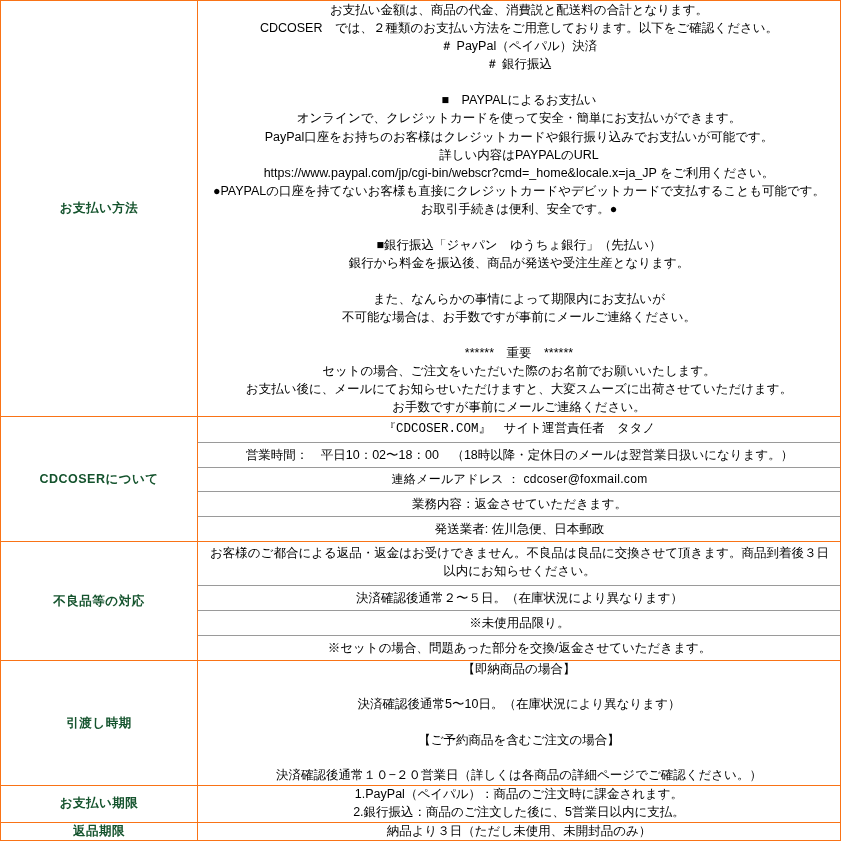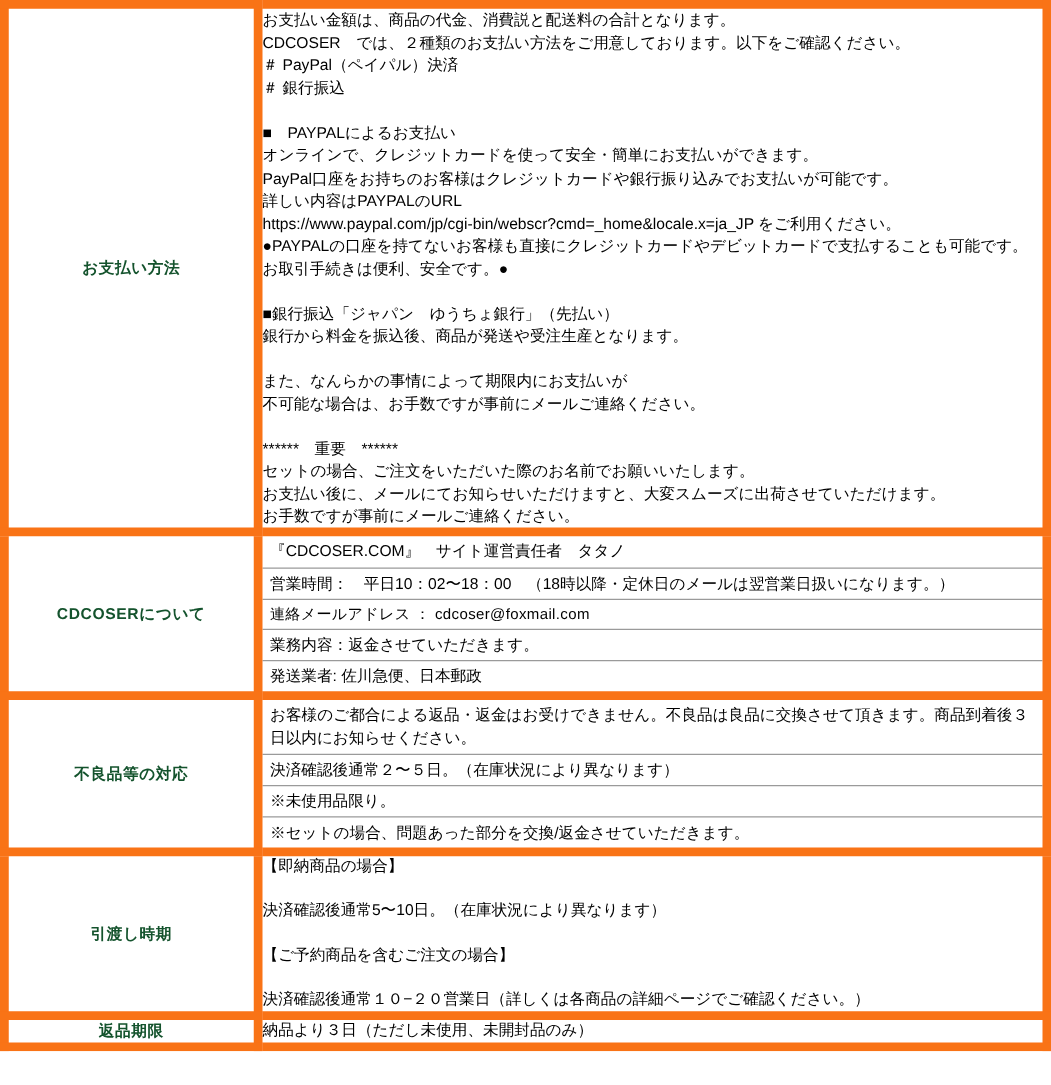--- a/index.html
+++ b/index.html
@@ -12,23 +12,24 @@
     font-size: 12.5px;
     color: #000000;
     width: 841px;
   }
   table.info-table {
     border-collapse: collapse;
     width: 841px;
     table-layout: fixed;
   }
   table.info-table td {
-    border: 7px solid #f97316;
+    border: 1px solid #f97316;
     vertical-align: middle;
     padding: 0;
+    text-align: center;
   }
   td.label-cell {
     width: 196px;
     text-align: center;
     font-weight: bold;
     color: #14532d;
     letter-spacing: 0.5px;
     padding: 4px 2px;
     font-size: 12.5px;
   }
@@ -50,20 +51,21 @@
     font-size: 12px;
     letter-spacing: 0.3px;
   }
   .sub-row {
     border-top: 1px solid #9a9a9a;
     padding: 3px 5px 3px 6px;
     line-height: 1.45;
   }
   .sub-row.first {
     border-top: none;
+    font-family: Liberation Mono, monospace;
   }
   .pay-block .line {
     line-height: 1.45;
   }
   .cdcoser-cell {
     padding: 0;
   }
 </style>
 </head>
 <body>
@@ -129,20 +131,27 @@
         <div class="line">【即納商品の場合】</div>
         <div class="blank-line"></div>
         <div class="line">決済確認後通常5〜10日。（在庫状況により異なります）</div>
         <div class="blank-line"></div>
         <div class="line">【ご予約商品を含むご注文の場合】</div>
         <div class="blank-line"></div>
         <div class="line">決済確認後通常１０−２０営業日（詳しくは各商品の詳細ページでご確認ください。）</div>
       </td>
     </tr>
 
+    <tr>
+      <td class="label-cell">お支払い期限</td>
+      <td class="value-cell">
+        <div class="line">1.PayPal（ペイパル）：商品のご注文時に課金されます。</div>
+        <div class="line">2.銀行振込：商品のご注文した後に、5営業日以内に支払。</div>
+      </td>
+    </tr>
 
     <tr>
       <td class="label-cell">返品期限</td>
       <td class="value-cell">納品より３日（ただし未使用、未開封品のみ）</td>
     </tr>
 
   </tbody>
 </table>
 
 </body></html>

